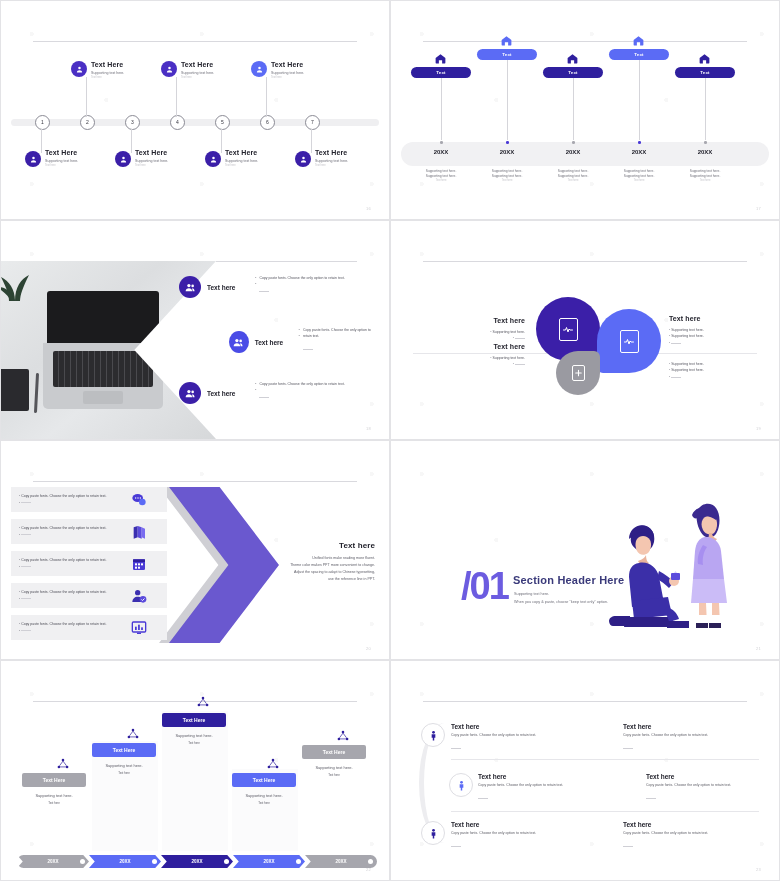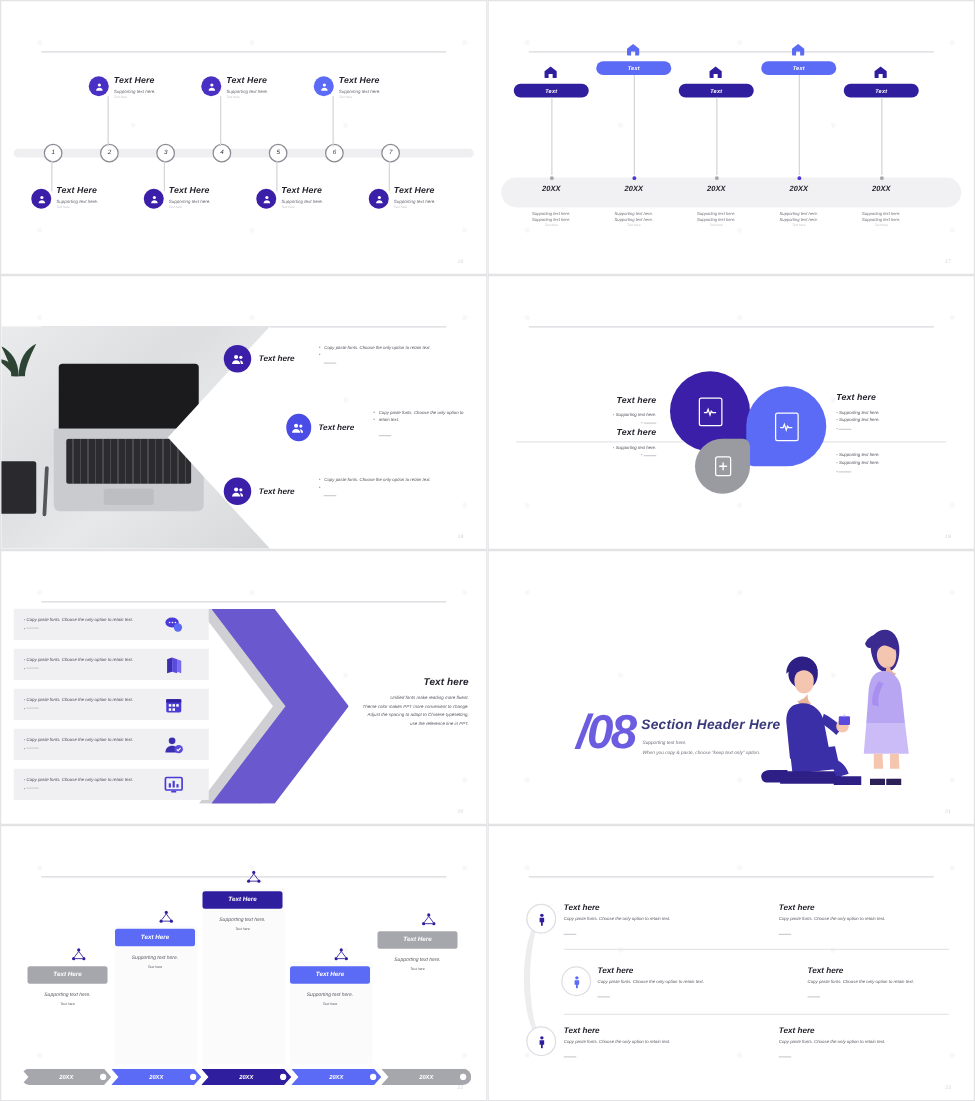--- a/index.html
+++ b/index.html
@@ -4,21 +4,21 @@
 <style>
   html,body{margin:0;padding:0;}
   body{
     width:780px;height:881px;
     background:#ffffff;
     font-family:"Liberation Sans","DejaVu Sans",sans-serif;
     overflow:hidden;
     color:#2b2b35;
   }
   .sheet{position:relative;width:780px;height:756px;display:grid;
-         grid-template-columns:390px 390px;grid-template-rows:220px 220px 220px 221px;font-style:italic;}
+         grid-template-columns:390px 390px;grid-template-rows:220px 220px 220px 221px;}
   .slide{position:relative;background:#fff;border:1px solid #e3e3e6;box-sizing:border-box;overflow:hidden;}
   .slide-inner{position:absolute;left:10px;right:10px;top:8px;bottom:8px;}
   .rule{position:absolute;left:22px;right:22px;top:32px;height:1px;background:#d9d9de;}
   .pagenum{position:absolute;right:18px;bottom:8px;font-size:4px;color:#d2d2d6;letter-spacing:.3px;}
   .wm{position:absolute;inset:0;pointer-events:none;opacity:.055;
       background-image:
         radial-gradient(circle at 18% 22%, #7b7b85 0 2px, transparent 2px),
         radial-gradient(circle at 62% 66%, #7b7b85 0 2px, transparent 2px);
       background-size:170px 150px;}
 
@@ -541,21 +541,21 @@
         <p>Adjust the spacing to adapt to Chinese typesetting,</p>
         <p>use the reference line in PPT.</p>
       </div>
     </div>
     <div class="pagenum">20</div>
   </div>
 
   <div class="slide">
     <div class="wm"></div>
     <div class="slide-inner">
-      <div class="sec-num" style="left:60px;top:118px">/08</div>
+      <div class="sec-num" style="left:60px;top:118px">/01</div>
       <div class="sec-h" style="left:112px;top:125px">Section Header Here</div>
       <div class="sec-s" style="left:113px;top:142px">Supporting text here.</div>
       <div class="sec-s" style="left:113px;top:150px">When you copy &amp; paste, choose "keep text only" option.</div>
 
       <div class="illus">
         <svg viewBox="0 0 170 150" width="170" height="150">
 
           <g>
             <path d="M118 28c2-10 14-12 19-5 5 7 4 18 1 24-2 5-7 6-11 5-6-2-11-16-9-24z" fill="#3b2a8f"></path>
             <path d="M124 34c3-4 10-5 13 0 2 4 1 11-2 14-4 3-9 1-11-3-2-4-2-8 0-11z" fill="#f4c6b0"></path>

